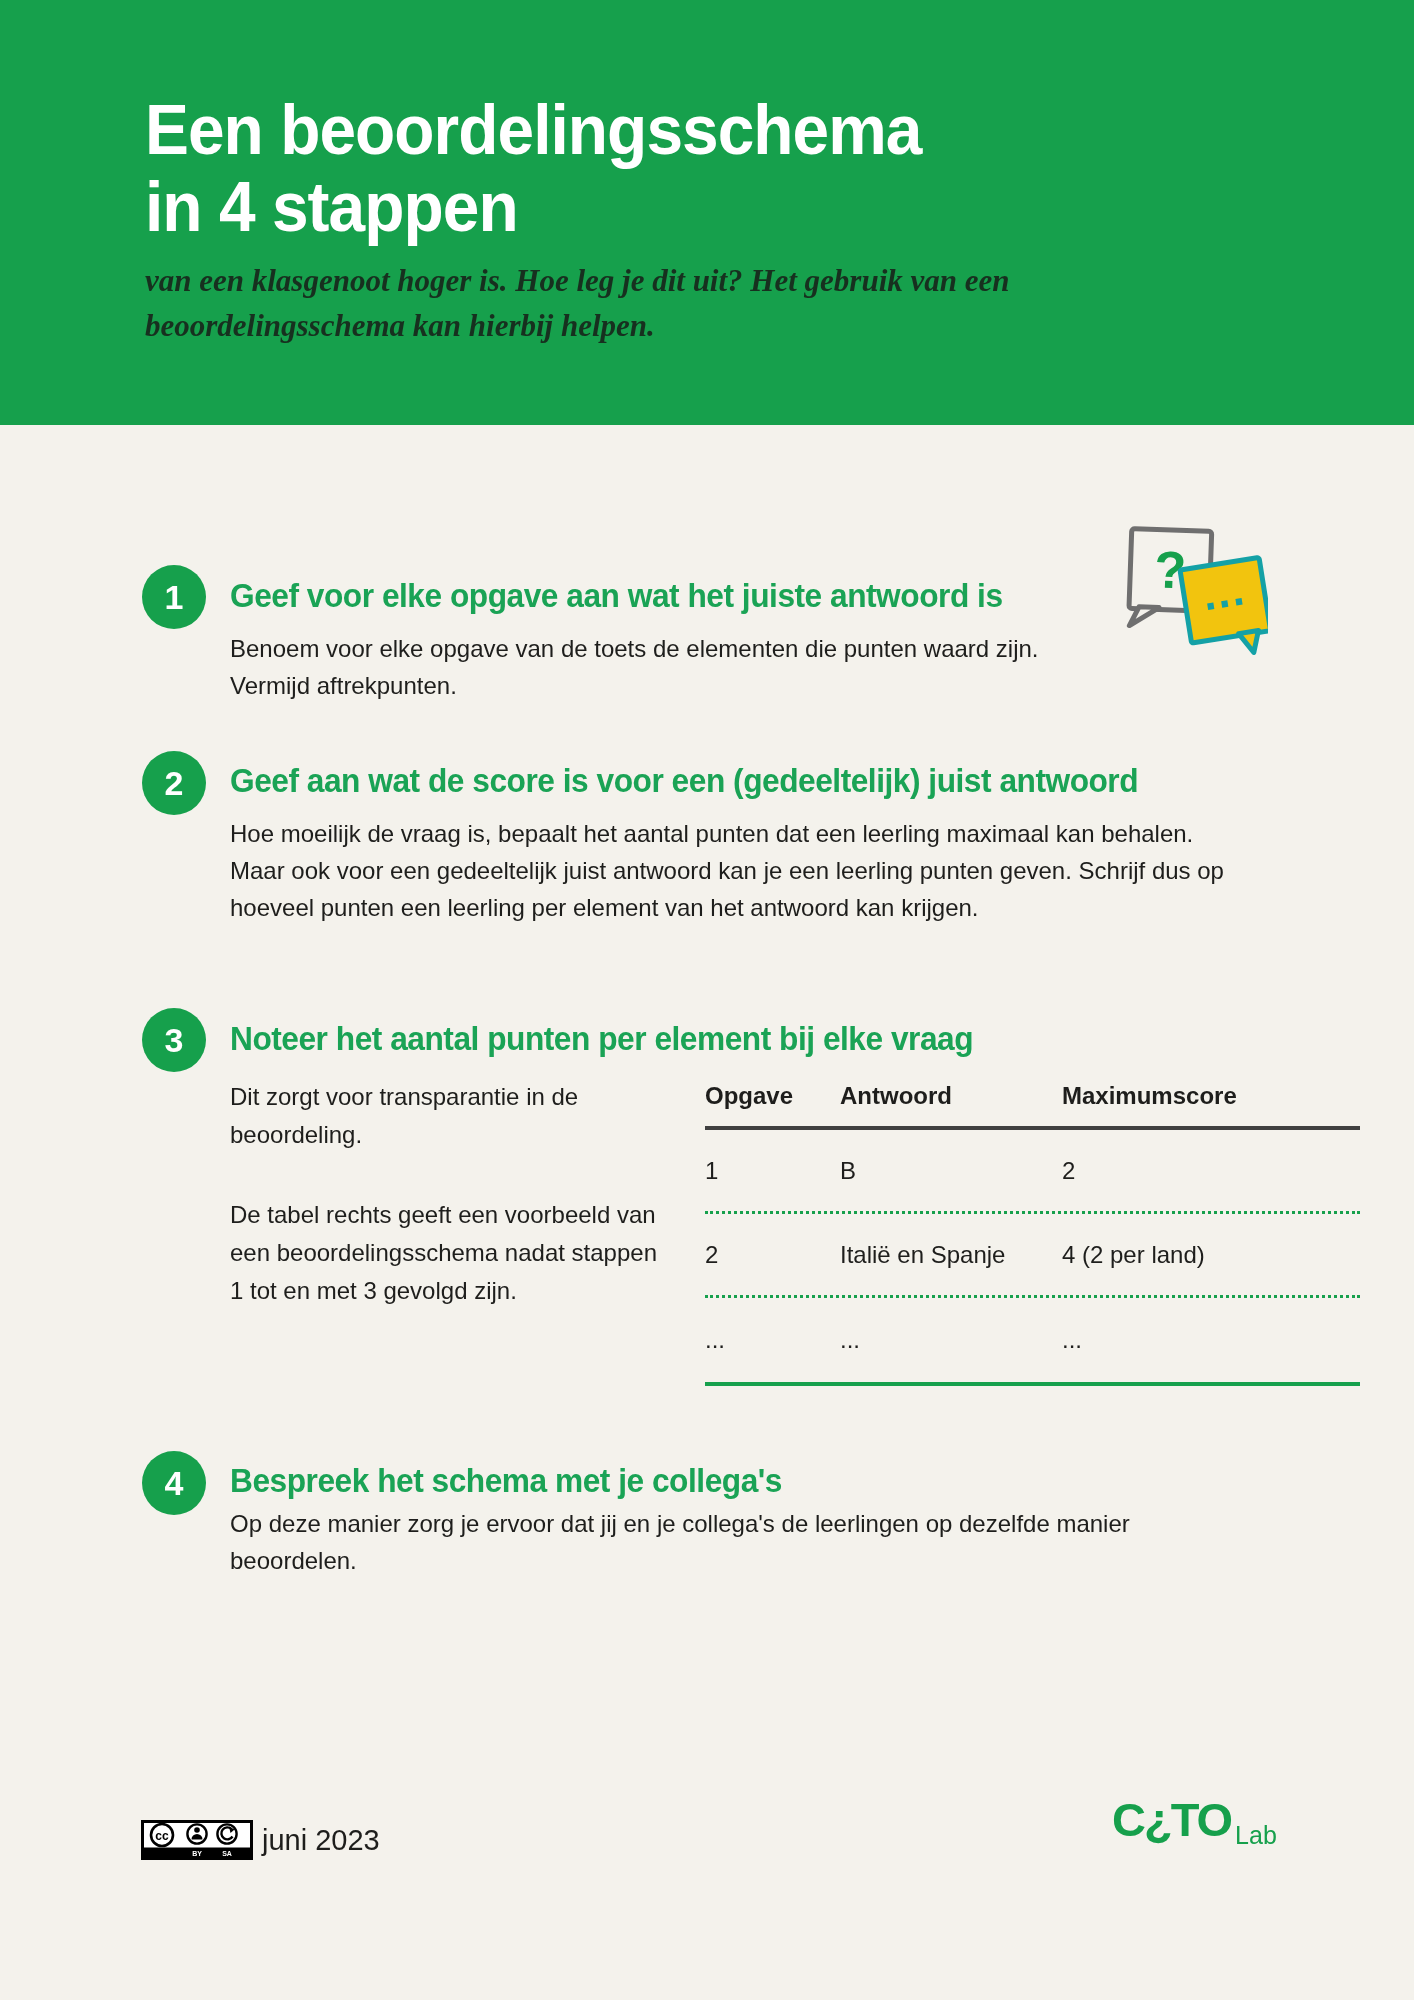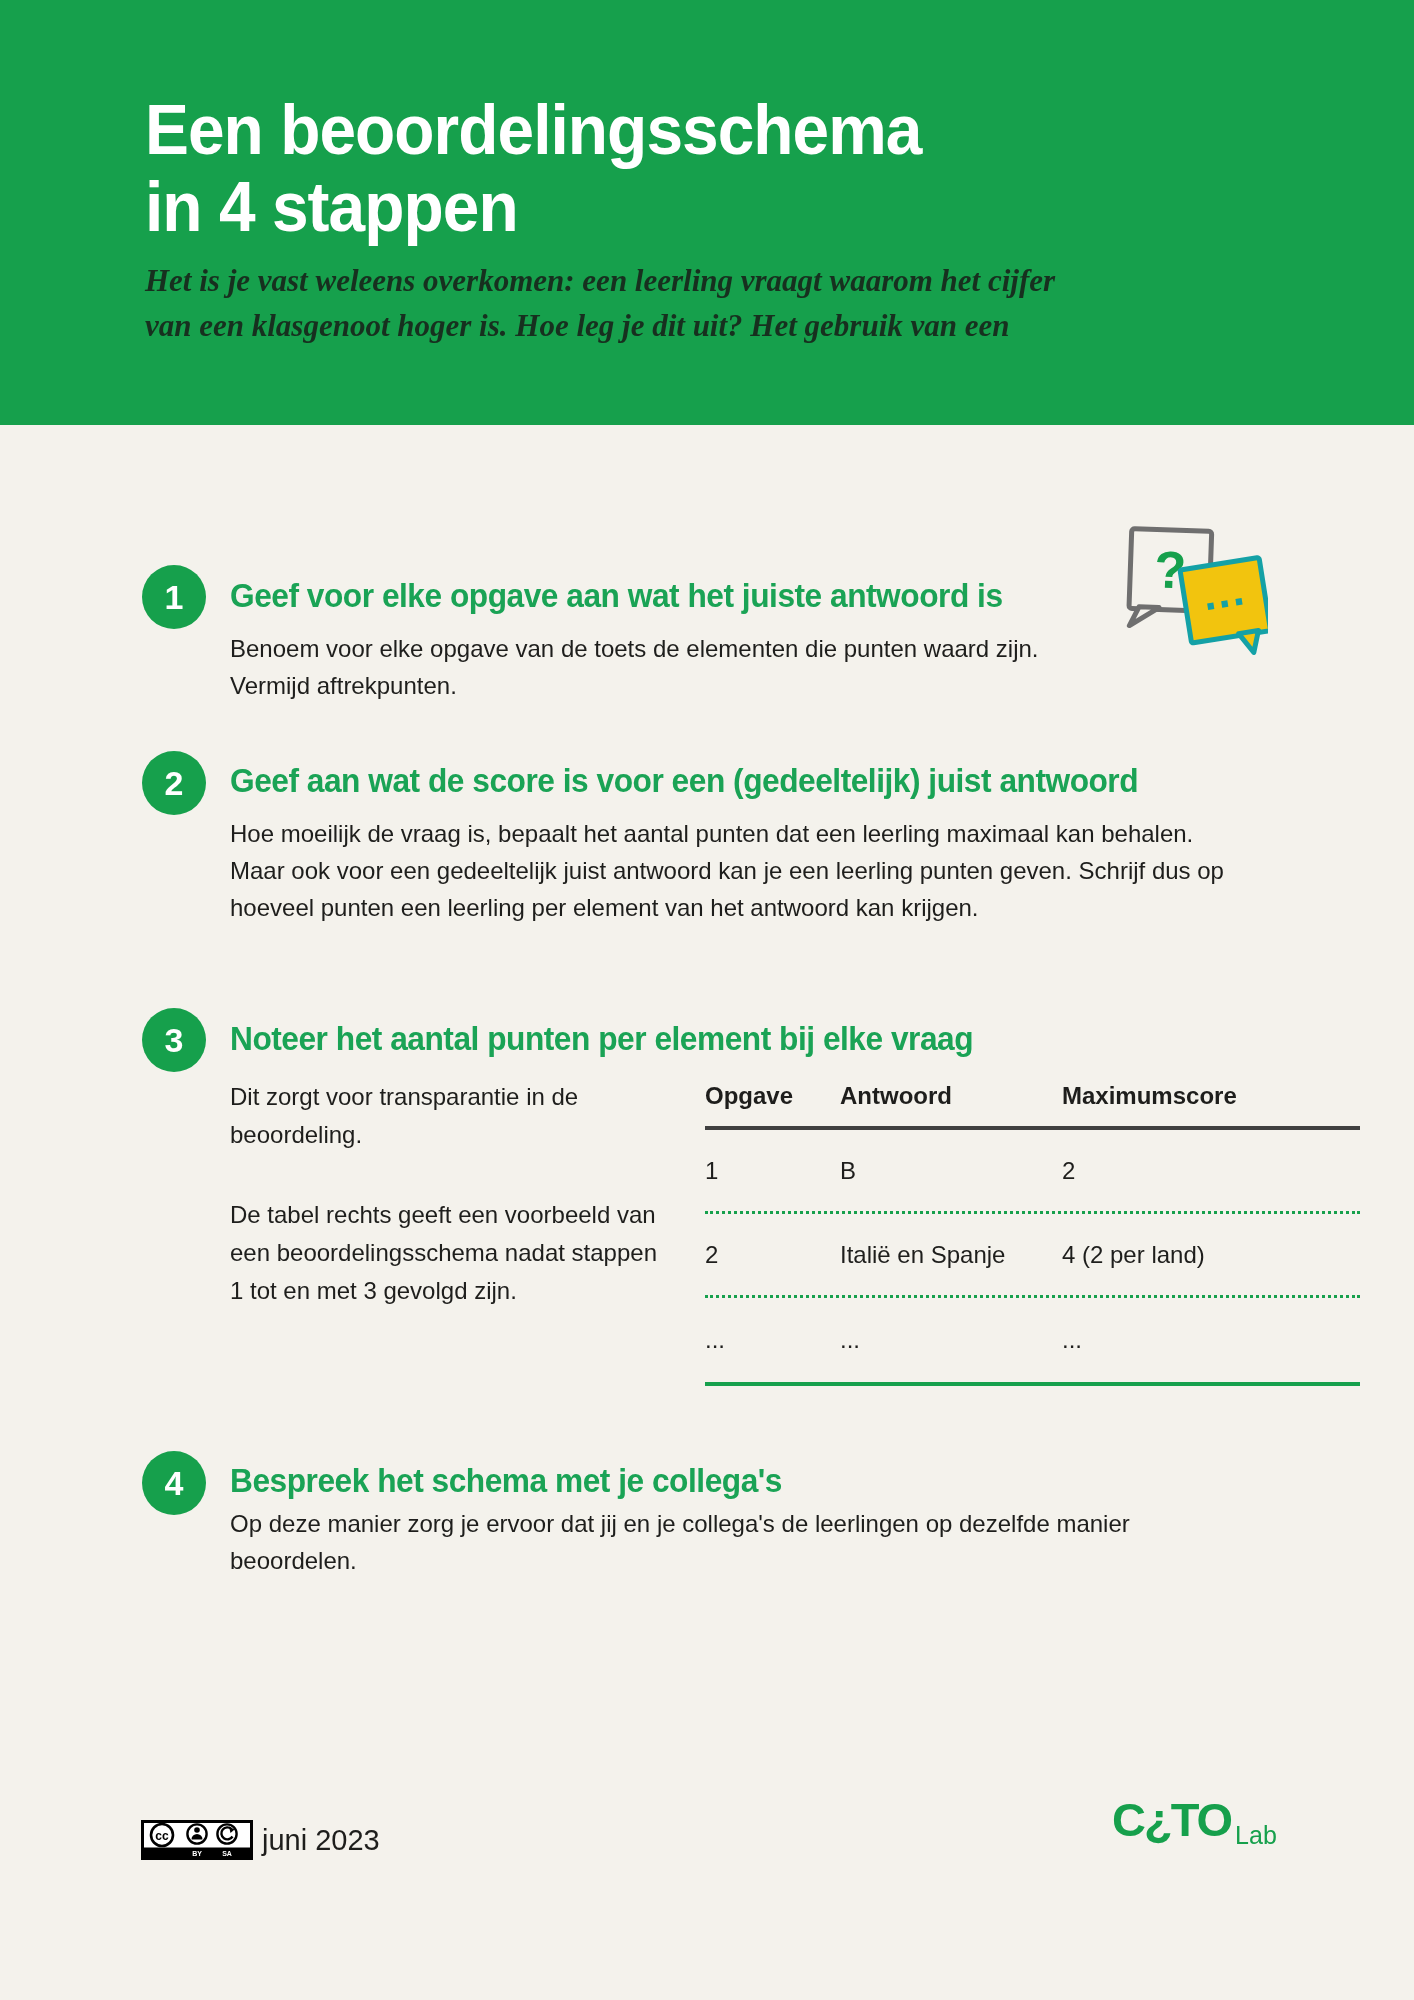--- a/index.html
+++ b/index.html
@@ -56,22 +56,22 @@
 <body>
 
 <div class="page">
 
   <header class="band">
     <h1 class="title">
       <span style="display:block">Een beoordelingsschema</span>
       <span style="display:block">in 4 stappen</span>
     </h1>
     <p class="intro">
-      <span>Het is je vast weleens overkomen: een leerling vraagt waarom het cijfer</span>
       <span>van een klasgenoot hoger is. Hoe leg je dit uit? Het gebruik van een</span>
+      <span>beoordelingsschema kan hierbij helpen.</span>
     </p>
 
   </header>
 
   <section>
     <div class="stepnum c1">
         <span>1</span>
       </div>
     <h2 class="stephead h1x">Geef voor elke opgave aan wat het juiste antwoord is</h2>
     <p class="stepbody b1">Benoem voor elke opgave van de toets de elementen die punten waard zijn. Vermijd aftrekpunten.</p>

